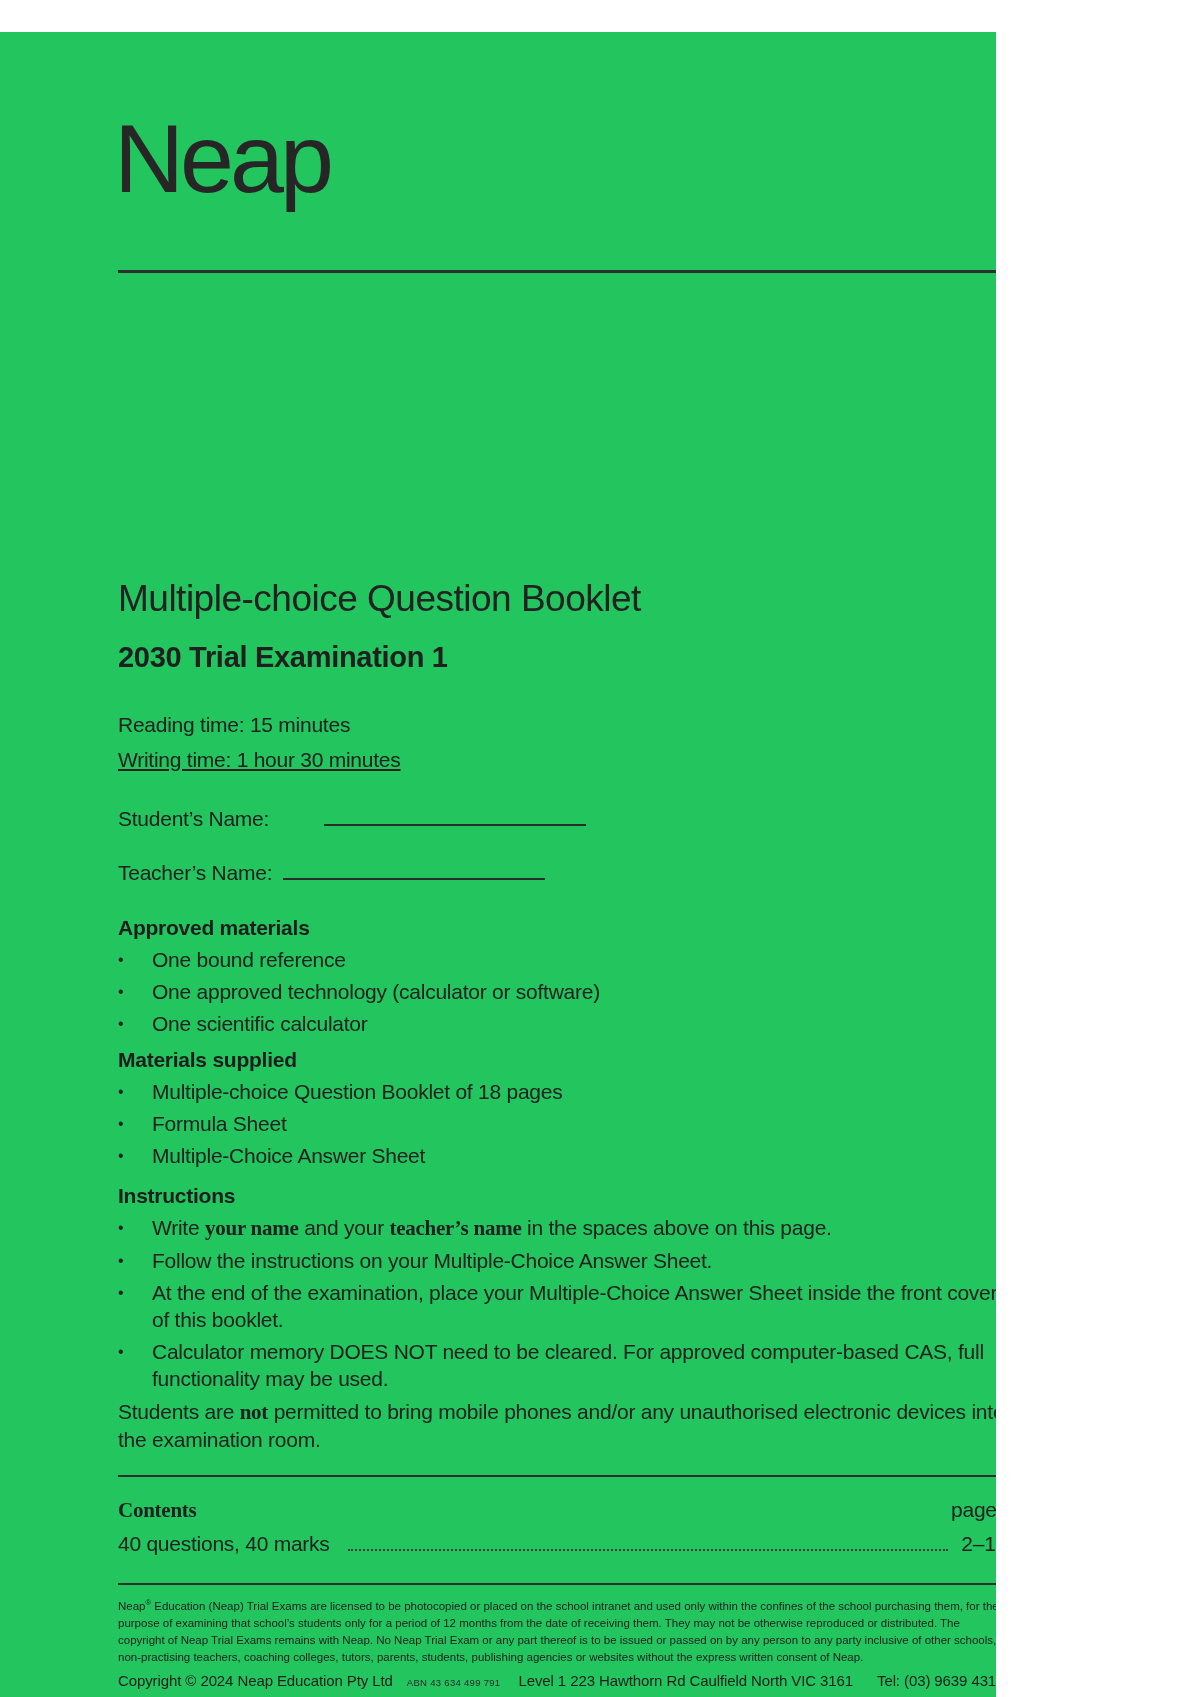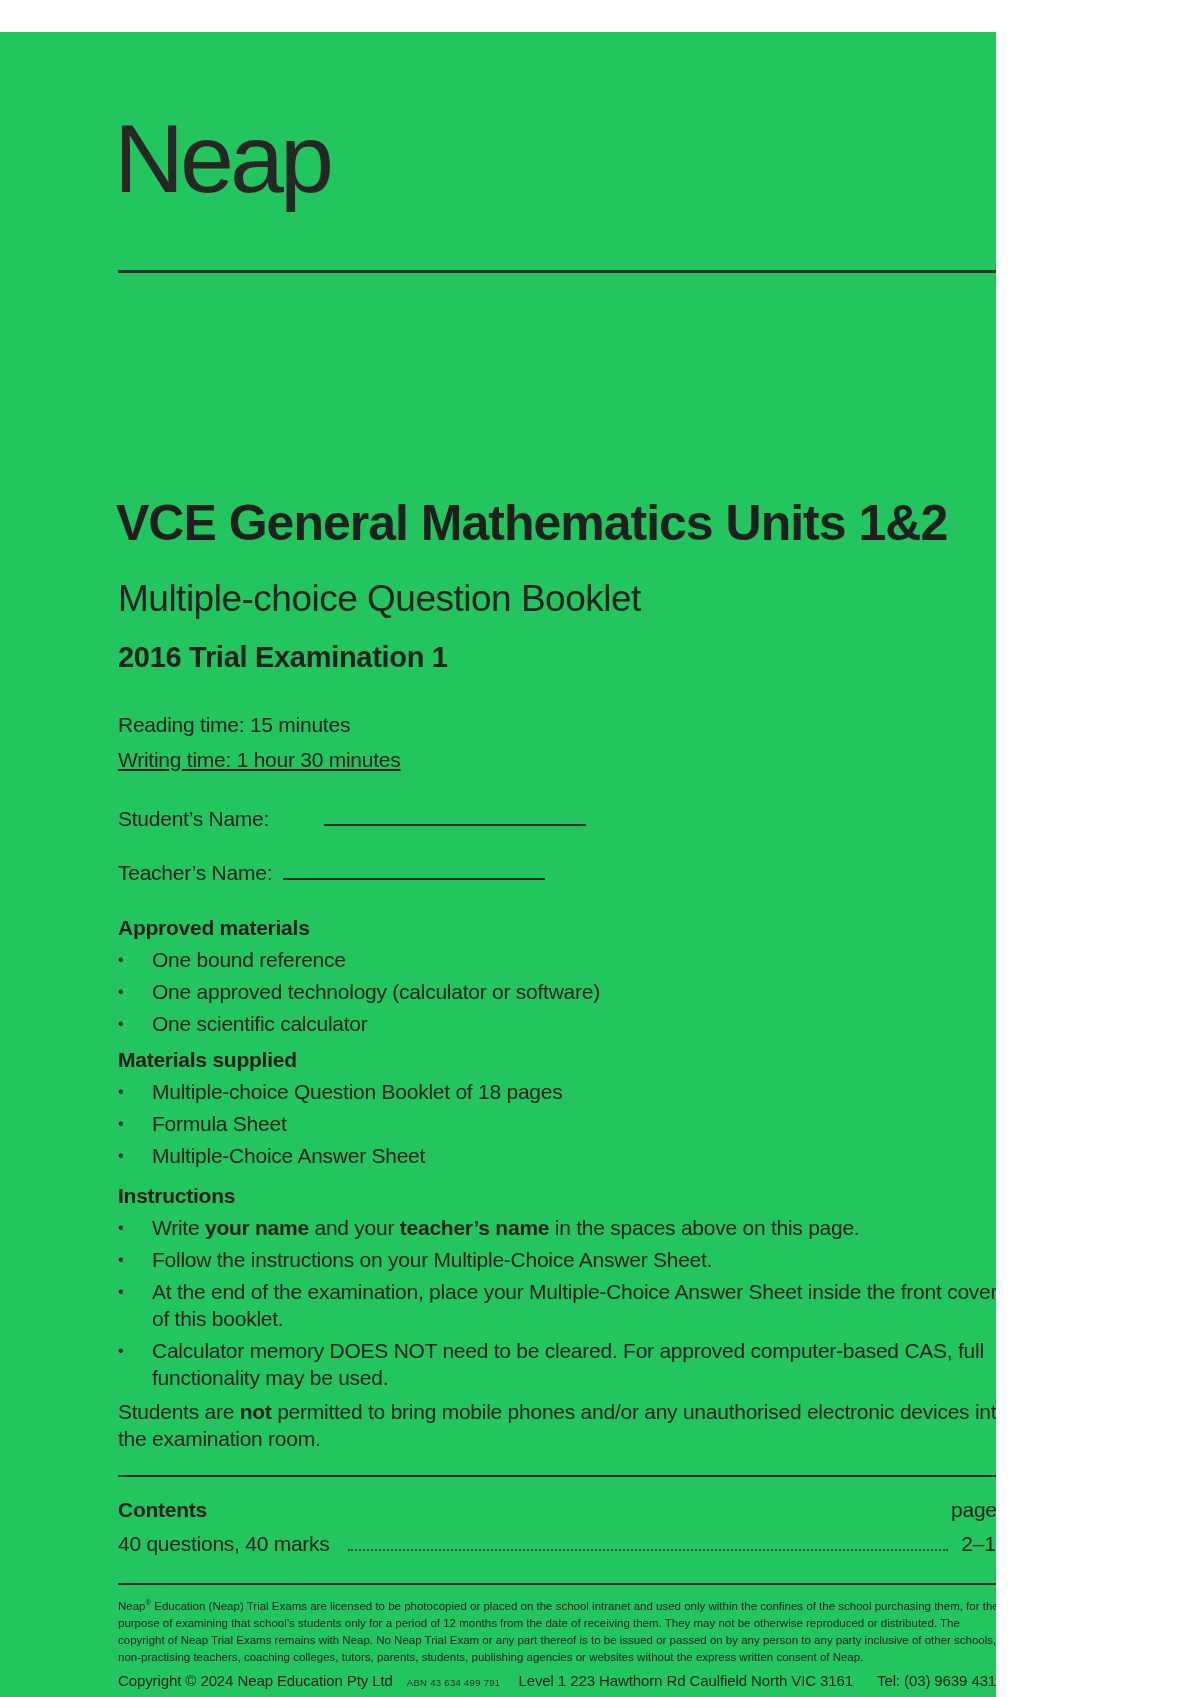--- a/index.html
+++ b/index.html
@@ -28,21 +28,21 @@
 
   section{position:absolute;left:118px;width:890px;}
   #approved{top:882px;}
   #materials{top:1014px;}
   #instructions{top:1150px;}
   .sec-h{font-size:21px;font-weight:bold;letter-spacing:-0.25px;line-height:27px;margin:0 0 5px 0;color:#1d1d1d;}
   ul.blist{list-style:none;margin:0;padding:0;}
   ul.blist li{display:flex;margin:0 0 5px 0;}
   .bglyph{flex:0 0 34px;font-size:16px;line-height:27px;color:#212121;}
   .btext{flex:1;}
-  .bold{font-weight:bold;}
+  .bold{font-weight:bold;font-family:Liberation Serif, serif;}
 
   .note{position:absolute;top:1366px;left:118px;width:893px;margin:0;}
 
   .contents-head{position:absolute;top:1464px;left:118px;width:889px;display:flex;justify-content:space-between;align-items:baseline;}
   .contents-row{position:absolute;top:1498px;left:118px;width:889px;display:flex;align-items:baseline;gap:11px;}
   .leader{flex:1;border-bottom:2.4px dotted #3d3d3d;margin:0 2px 5px 7px;}
 
   .fineprint{position:absolute;top:1562px;left:118px;width:890px;margin:0;font-size:11.5px;line-height:17px;letter-spacing:0;color:#222;}
   .fineprint sup{font-size:7.5px;}
 
@@ -53,23 +53,22 @@
   .c-code{margin-left:auto;font-family:"Liberation Serif",serif;font-size:14px;color:#3a3a3a;}
 </style>
 </head>
 <body>
 
 <div class="page">
 
   <div class="logo">Neap</div>
   <div class="rule rule-top"></div>
 
-  <h1 class="title">VCE General Mathematics Units 1&amp;2</h1>
   <div class="subtitle">Multiple-choice Question Booklet</div>
-  <div class="exam-title">2016 Trial Examination 1</div>
+  <div class="exam-title">2030 Trial Examination 1</div>
 
   <div class="bodytext reading">Reading time: 15 minutes</div>
   <div class="bodytext writing">Writing time: 1 hour 30 minutes</div>
 
   <div class="name-row student bodytext">
     <span>Student’s Name:</span>
     <span class="writein"></span>
   </div>
   <div class="name-row teacher bodytext">
     <span>Teacher’s Name:</span>

